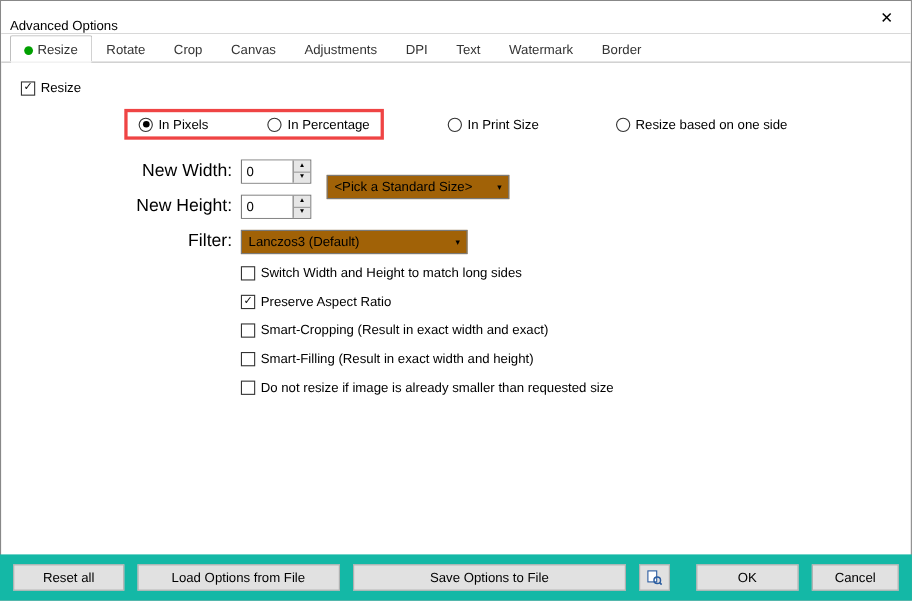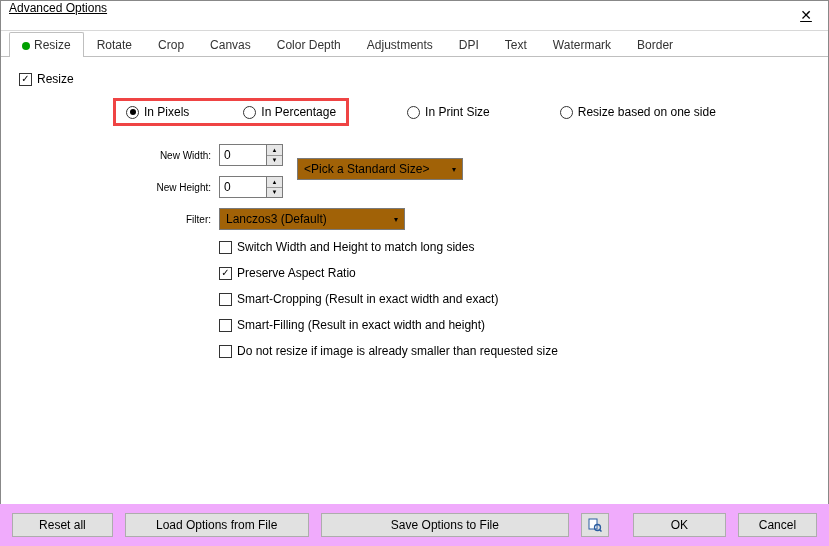--- a/index.html
+++ b/index.html
@@ -9,25 +9,24 @@
   background: #fff;
   color: #000;
   width: 829px;
   height: 546px;
   overflow: hidden;
   border: 1px solid #888;
 }
 .titlebar {
   height: 30px;
   display: flex;
-  align-items: flex-start;
+  align-items: flex-end;
   padding: 0 2px 0 8px;
   border-bottom: 1px solid #d8d8d8;
   background: #fff;
-  text-decoration: underline;
 }
 .titlebar .title { flex: 1; font-size: 12px; }
 .titlebar .close-btn {
   width: 40px;
   height: 28px;
   display: flex;
   align-items: center;
   justify-content: center;
   font-size: 14px;
   cursor: default;
@@ -138,21 +137,21 @@
 }
 .form-row {
   display: flex;
   align-items: center;
   margin-bottom: 10px;
 }
 .form-row label.lbl {
   width: 104px;
   text-align: right;
   padding-right: 8px;
-  font-size: 10px;
+  font-size: 16px;
 }
 .spin {
   display: inline-flex;
   align-items: stretch;
   border: 1px solid #7a7a7a;
   height: 22px;
 }
 .spin input {
   width: 46px;
   border: none;
@@ -201,21 +200,21 @@
 .check-list .checkbox { display: flex; margin-bottom: 12px; }
 
 .footer {
   position: absolute;
   bottom: 0; left: 0; right: 0;
   height: 42px;
   display: flex;
   align-items: center;
   padding: 0 12px;
   gap: 12px;
-  background: #f0abfc;
+  background: #14b8a6;
 }
 .btn {
   height: 24px;
   border: 1px solid #adadad;
   background: #e1e1e1;
   font-size: 12px;
   cursor: default;
   display: inline-flex;
   align-items: center;
   justify-content: center;
@@ -241,21 +240,20 @@
   <div class="close-btn">
     <span>✕</span>
   </div>
 </div>
 
 <div class="tabbar">
   <div class="tab active"><span class="dot"></span><span>Resize</span></div>
   <div class="tab">Rotate</div>
   <div class="tab">Crop</div>
   <div class="tab">Canvas</div>
-  <div class="tab">Color Depth</div>
   <div class="tab">Adjustments</div>
   <div class="tab">DPI</div>
   <div class="tab">Text</div>
   <div class="tab">Watermark</div>
   <div class="tab">Border</div>
 </div>
 
 <div class="content">
 
   <label class="checkbox">
@@ -304,21 +302,21 @@
       <div class="spin">
         <input value="0" style="">
         <span class="arrows">
           <span>▲</span>
           <span>▼</span>
         </span>
       </div>
     </div>
     <div class="form-row" style="margin-top:2px">
       <label class="lbl">Filter:</label>
-      <div class="select" style="width:186px">
+      <div class="select" style="width:206px">
         <span>Lanczos3 (Default)</span>
         <span class="arrow">▾</span>
       </div>
     </div>
   </div>
 
   <div class="check-list">
     <label class="checkbox">
       <span class="box"></span>
       <span>Switch Width and Height to match long sides</span>

